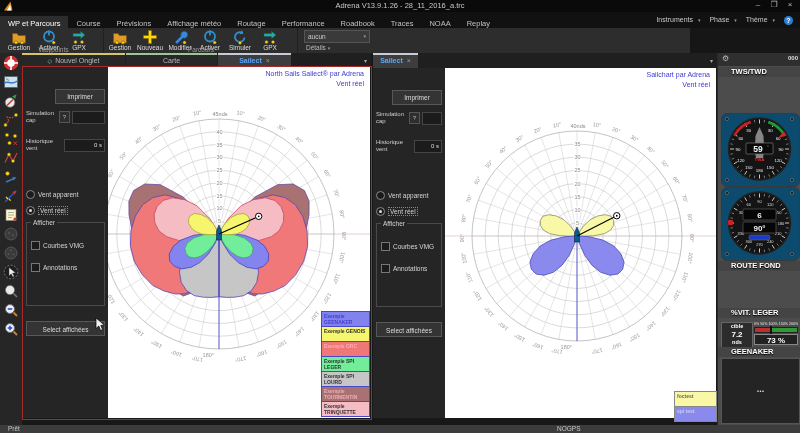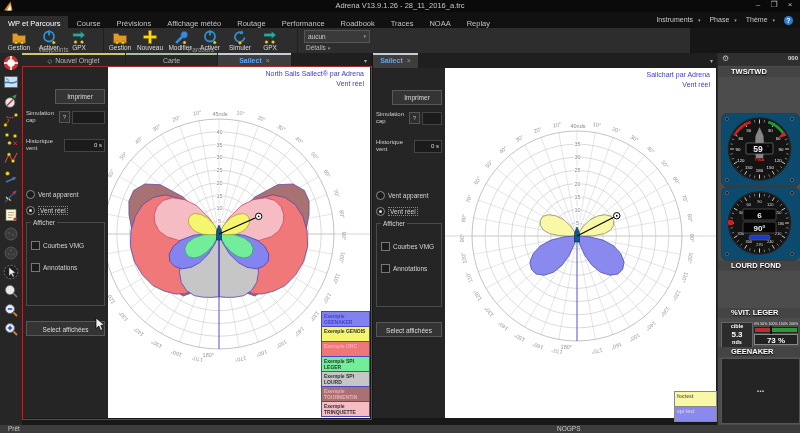--- a/index.html
+++ b/index.html
@@ -685,26 +685,26 @@
           <text x="37.5" y="58.1" font-size="4" fill="#ddd" text-anchor="middle">270</text>
           <text x="26.75" y="55.21954618136543" font-size="4" fill="#ddd" text-anchor="middle">300</text>
           <text x="18.880453818634575" y="47.35000000000001" font-size="4" fill="#ddd" text-anchor="middle">330</text>
           <rect x="6" y="32" width="5" height="5" rx="1" fill="#cc2222"></rect>
           <rect x="21" y="21" width="33" height="11" rx="1" fill="#050505" stroke="#5a5a5a" stroke-width="0.7"></rect>
           <text x="37.5" y="29.5" font-size="8" font-weight="bold" fill="#f2f2f2" text-anchor="middle">6</text>
           <rect x="21" y="34" width="33" height="11" rx="1" fill="#050505" stroke="#5a5a5a" stroke-width="0.7"></rect>
           <text x="37.5" y="42.5" font-size="8" font-weight="bold" fill="#f2f2f2" text-anchor="middle">90°</text>
           <rect x="27" y="47" width="21" height="5" rx="2" fill="#1a3acc" stroke="#667" stroke-width="0.6"></rect>
         </svg></div>
-    <div class="abs inst-head" style="top:208px">LOURD FOND</div>
+    <div class="abs inst-head" style="top:208px">ROUTE FOND</div>
     <div class="abs inst-head" style="top:255px">%VIT. LEGER</div>
     <div class="abs" id="vit-row">
       <div id="cible-box">
         <div>cible</div>
-        <div class="big">5.3</div>
+        <div class="big">7.2</div>
         <div>nds</div>
       </div>
       <div id="pct-scale">
         <div id="pct-labels">
             <span>0%</span>
             <span>50%</span>
             <span>100%</span>
             <span>150%</span>
             <span>200%</span>
           </div>

